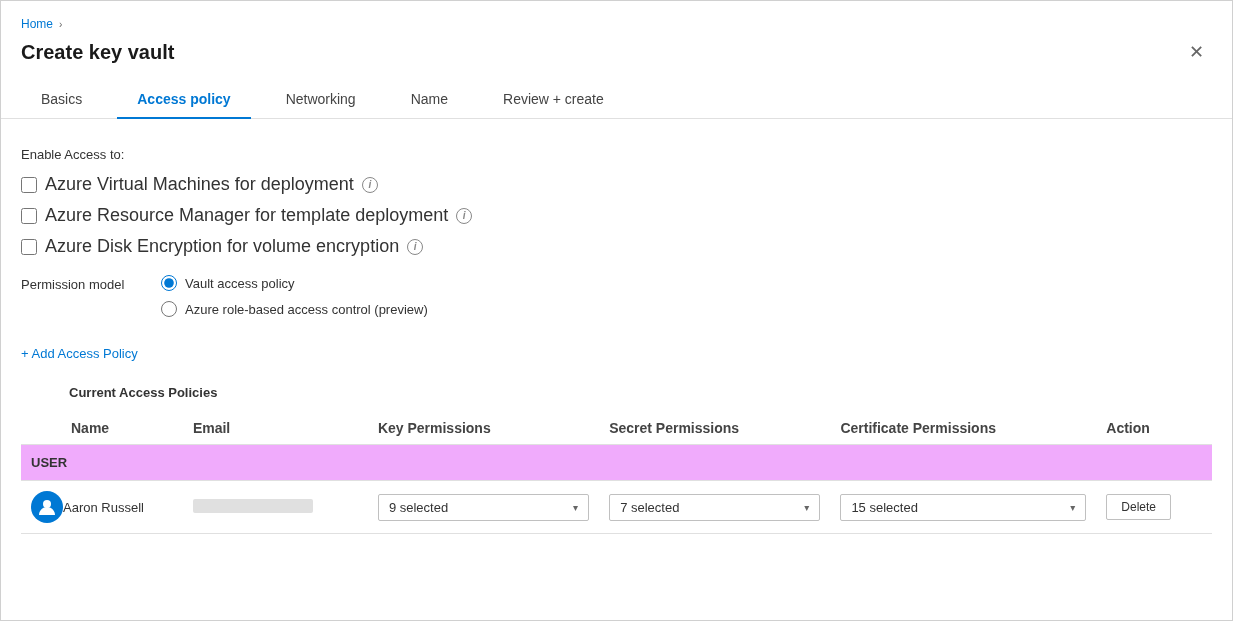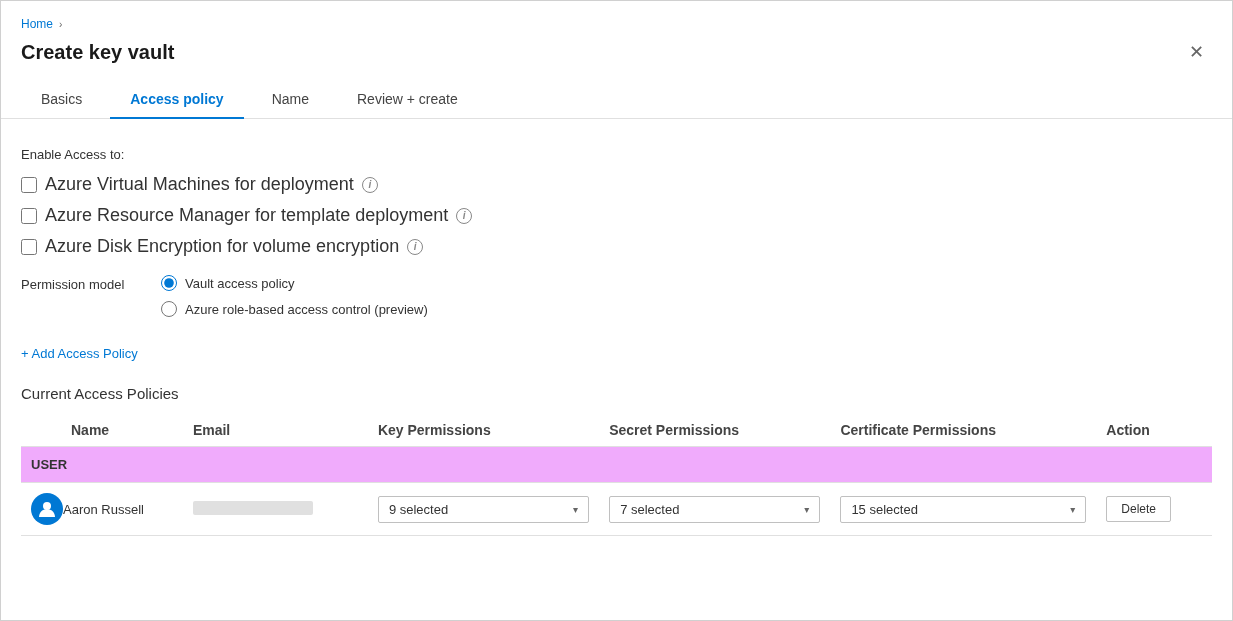--- a/index.html
+++ b/index.html
@@ -55,21 +55,21 @@
       background: none;
       border: none;
       cursor: pointer;
       font-size: 18px;
       color: #666;
       padding: 4px 8px;
       line-height: 1;
     }
     .tabs {
       display: flex;
-      gap: 8px;
+      gap: 15px;
     }
     .tab {
       padding: 10px 20px;
       font-size: 14px;
       cursor: pointer;
       border: none;
       background: none;
       color: #444;
       border-bottom: 2px solid transparent;
       margin-bottom: -1px;
@@ -156,24 +156,25 @@
     }
     .add-policy-link {
       color: #0078d4;
       font-size: 13px;
       cursor: pointer;
       text-decoration: none;
       display: inline-block;
       margin-bottom: 24px;
     }
     .current-policies-label {
-      font-size: 15px;
-      color: #333;
-      font-weight: 400;
+      font-size: 13px;
+      color: #333;
+      font-weight: 700;
       margin-bottom: 12px;
+      margin-left: 48px;
     }
     .policies-table {
       width: 100%;
       border-collapse: collapse;
     }
     .policies-table th {
       text-align: left;
       font-size: 14px;
       font-weight: 600;
       color: #444;
@@ -264,20 +265,21 @@
       <a class="breadcrumb-home">Home</a>
       <span class="breadcrumb-chevron">›</span>
     </div>
     <div class="dialog-title-row">
       <h1 class="dialog-title">Create key vault</h1>
       <button class="close-btn">✕</button>
     </div>
     <div class="tabs">
       <button class="tab">Basics</button>
       <button class="tab active">Access policy</button>
+      <button class="tab">Networking</button>
       <button class="tab">Name</button>
       <button class="tab">Review + create</button>
     </div>
   </div>
 
   <div class="dialog-body">
     <div class="section-label">Enable Access to:</div>
 
     <div class="checkbox-row">
       <input type="checkbox" id="vm" style="">

